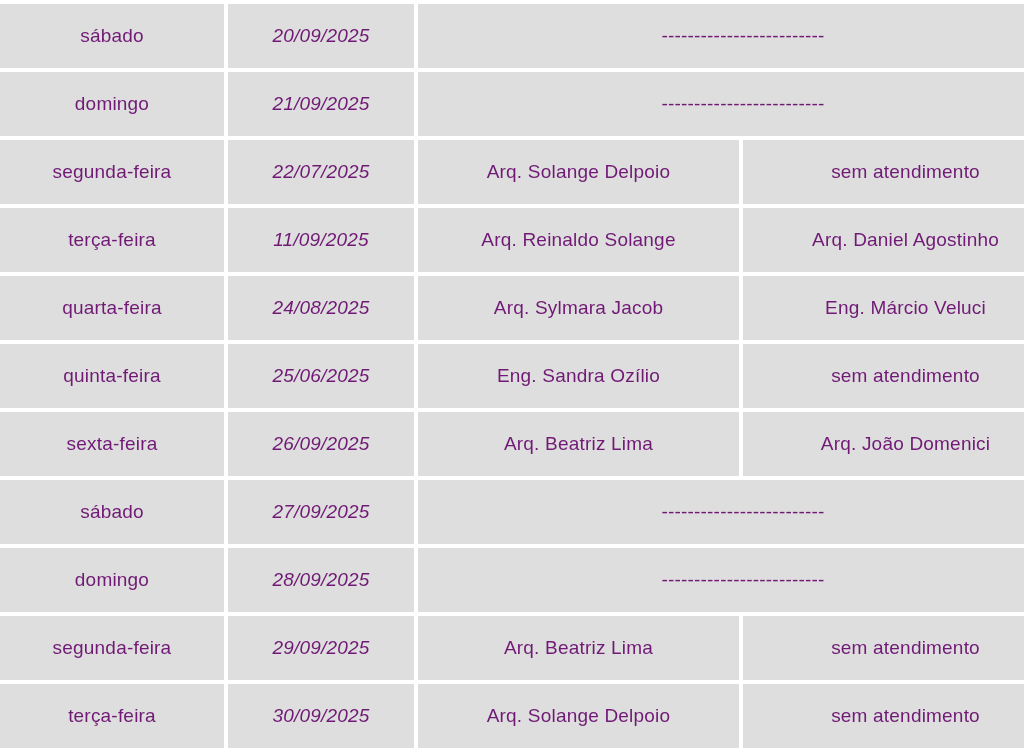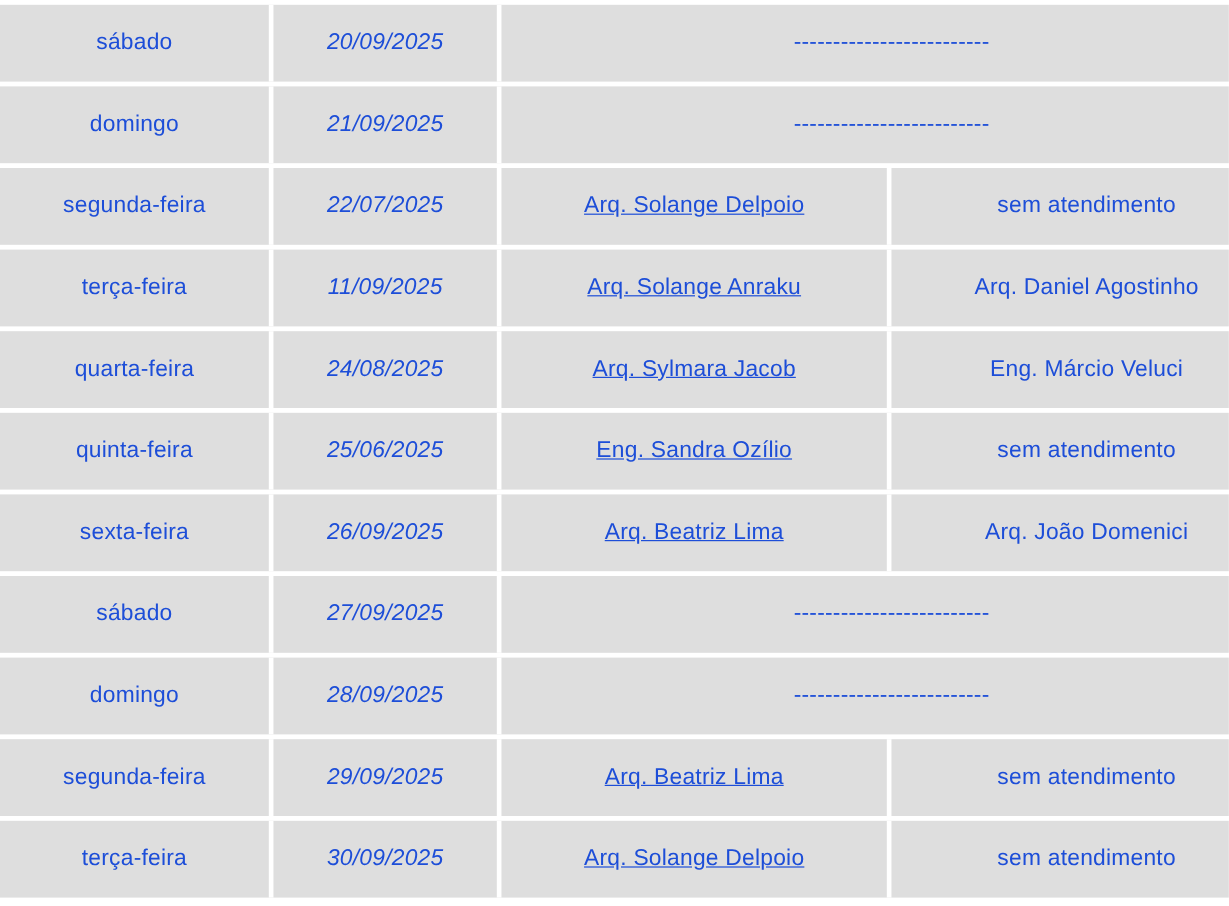--- a/index.html
+++ b/index.html
@@ -18,35 +18,35 @@
     width: 1024px;
     border-collapse: separate;
     border-spacing: 0 4px;
     table-layout: fixed;
   }
   .schedule-table tr {
     height: 64px;
   }
   .schedule-table td {
     background: #dedede;
-    color: #1d4ed8;
+    color: #701a75;
     text-align: center;
     vertical-align: middle;
     font-size: 19px;
     font-weight: 400;
     letter-spacing: 0.2px;
     padding: 0 6px;
     border-right: 4px solid #ffffff;
     white-space: nowrap;
     overflow: hidden;
     text-overflow: ellipsis;
   }
   .col-day   { width: 212px; }
   .col-date  { width: 174px; font-style: italic; }
-  .col-prof1 { width: 319px; text-decoration: underline; }
+  .col-prof1 { width: 319px; }
   .col-prof2 { width: 319px; border-right: none !important; }
   .col-span  { width: 638px; border-right: none !important; }
   .dashes {
     letter-spacing: 0px;
     font-size: 19px;
   }
 </style>
 </head>
 <body>
 
@@ -64,21 +64,21 @@
       </tr>
       <tr>
         <td class="col-day">segunda-feira</td>
         <td class="col-date">22/07/2025</td>
         <td class="col-prof1">Arq. Solange Delpoio</td>
         <td class="col-prof2">sem atendimento</td>
       </tr>
       <tr>
         <td class="col-day">terça-feira</td>
         <td class="col-date">11/09/2025</td>
-        <td class="col-prof1">Arq. Solange Anraku</td>
+        <td class="col-prof1">Arq. Reinaldo Solange</td>
         <td class="col-prof2">Arq. Daniel Agostinho</td>
       </tr>
       <tr>
         <td class="col-day">quarta-feira</td>
         <td class="col-date">24/08/2025</td>
         <td class="col-prof1">Arq. Sylmara Jacob</td>
         <td class="col-prof2">Eng. Márcio Veluci</td>
       </tr>
       <tr>
         <td class="col-day">quinta-feira</td>

